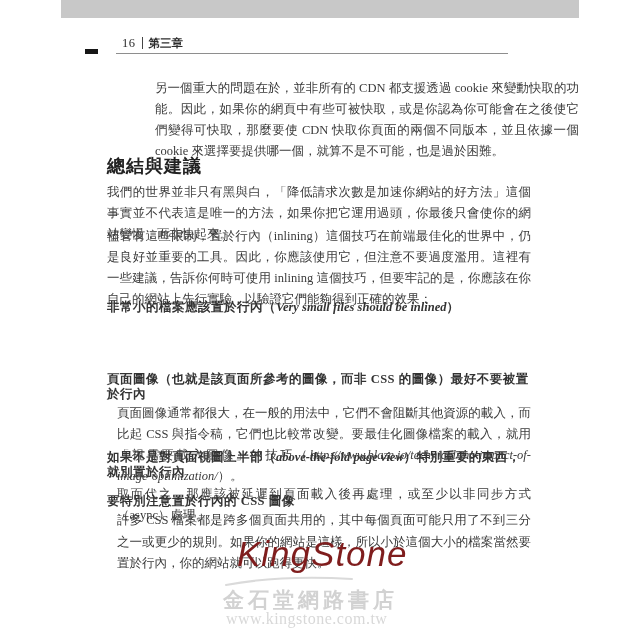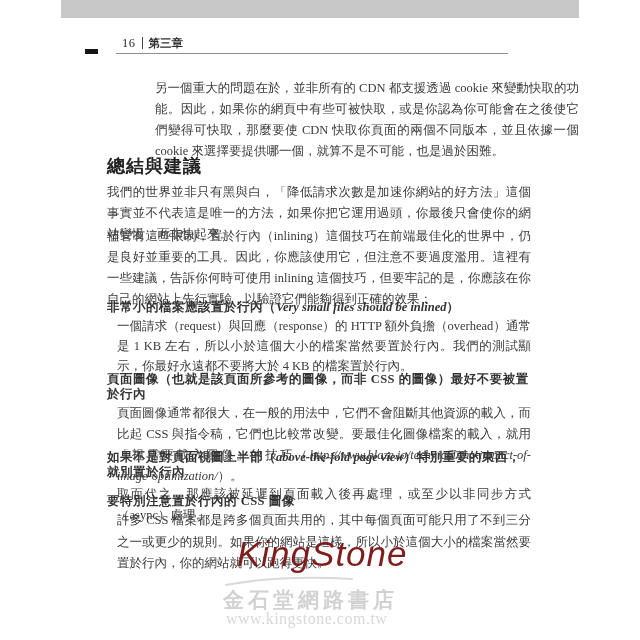--- a/index.html
+++ b/index.html
@@ -96,21 +96,20 @@
   <div class="para" style="top:78px;margin-left:48px;">另一個重大的問題在於，並非所有的 CDN 都支援透過 cookie 來變動快取的功能。因此，如果你的網頁中有些可被快取，或是你認為你可能會在之後使它們變得可快取，那麼要使 CDN 快取你頁面的兩個不同版本，並且依據一個 cookie 來選擇要提供哪一個，就算不是不可能，也是過於困難。</div>
 
   <div class="section-title">總結與建議</div>
 
   <div class="para" style="top:182px;">我們的世界並非只有黑與白，「降低請求次數是加速你網站的好方法」這個事實並不代表這是唯一的方法，如果你把它運用過頭，你最後只會使你的網站變慢，而非快起來。</div>
 
   <div class="para" style="top:226px;">儘管有這些限制，置於行內（inlining）這個技巧在前端最佳化的世界中，仍是良好並重要的工具。因此，你應該使用它，但注意不要過度濫用。這裡有一些建議，告訴你何時可使用 inlining 這個技巧，但要牢記的是，你應該在你自己的網站上先行實驗，以驗證它們能夠得到正確的效果：</div>
 
   <div class="item" style="top:300px;">
     <div class="item-heading"><span>非常小的檔案應該置於行內（</span><span class="en">Very small files should be inlined</span><span>）</span></div>
-    <div class="item-body" style="margin-top:1px;line-height:20px;">一個請求（request）與回應（response）的 HTTP 額外負擔（overhead）通常是 1 KB 左右，所以小於這個大小的檔案當然要置於行內。我們的測試顯示，你最好永遠都不要將大於 4 KB 的檔案置於行內。</div>
   </div>
 
   <div class="item" style="top:450px;">
     <div class="item-heading"><span>如果不是對頁面視圖上半部（</span><span class="en">above-the-fold page view</span><span>）特別重要的東西，就別置於行內</span></div>
     <div class="item-body" style="margin-top:4px;">取而代之，那應該被延遲到頁面載入後再處理，或至少以非同步方式（async）處理。</div>
   </div>
 
   <div class="item" style="top:372px;">
     <div class="item-heading"><span>頁面圖像（也就是該頁面所參考的圖像，而非 CSS 的圖像）最好不要被置於行內</span></div>
     <div class="item-body" style="margin-top:1px;"><span>頁面圖像通常都很大，在一般的用法中，它們不會阻斷其他資源的載入，而比起 CSS 與指令稿，它們也比較常改變。要最佳化圖像檔案的載入，就用「視需要載入圖像」的技巧（</span><span class="url">http://www.blaze.io/technical/the-impact-of-image-optimization/</span><span>）。</span></div>

